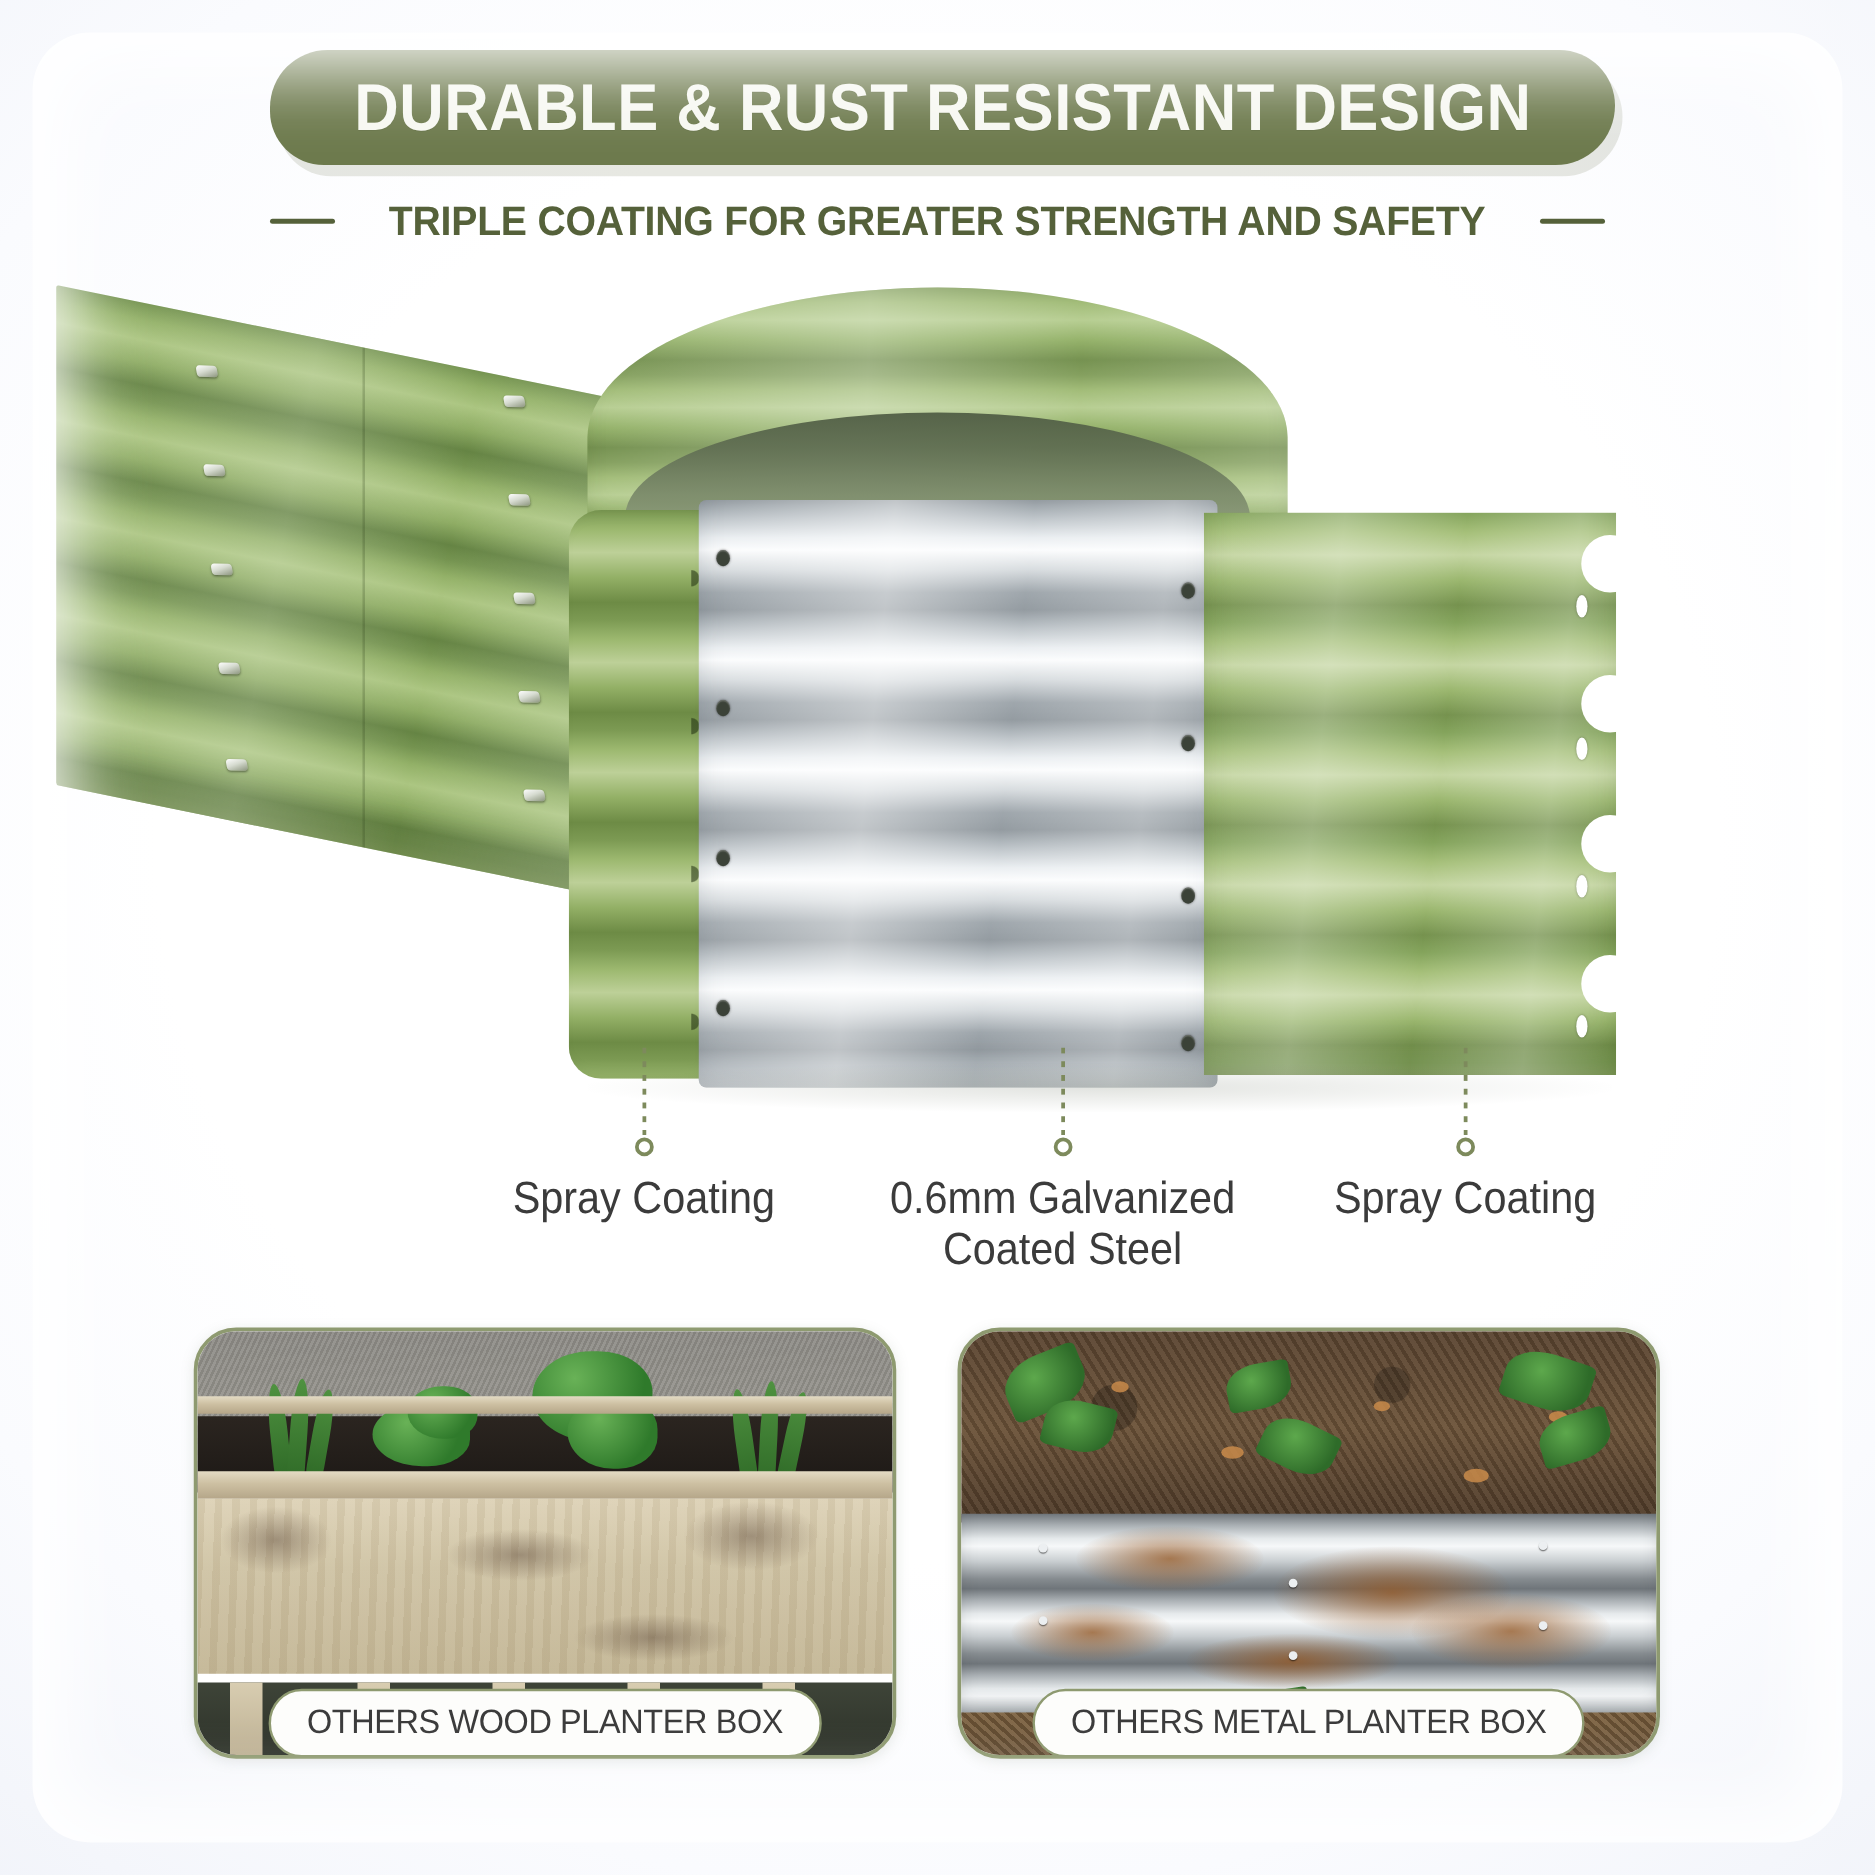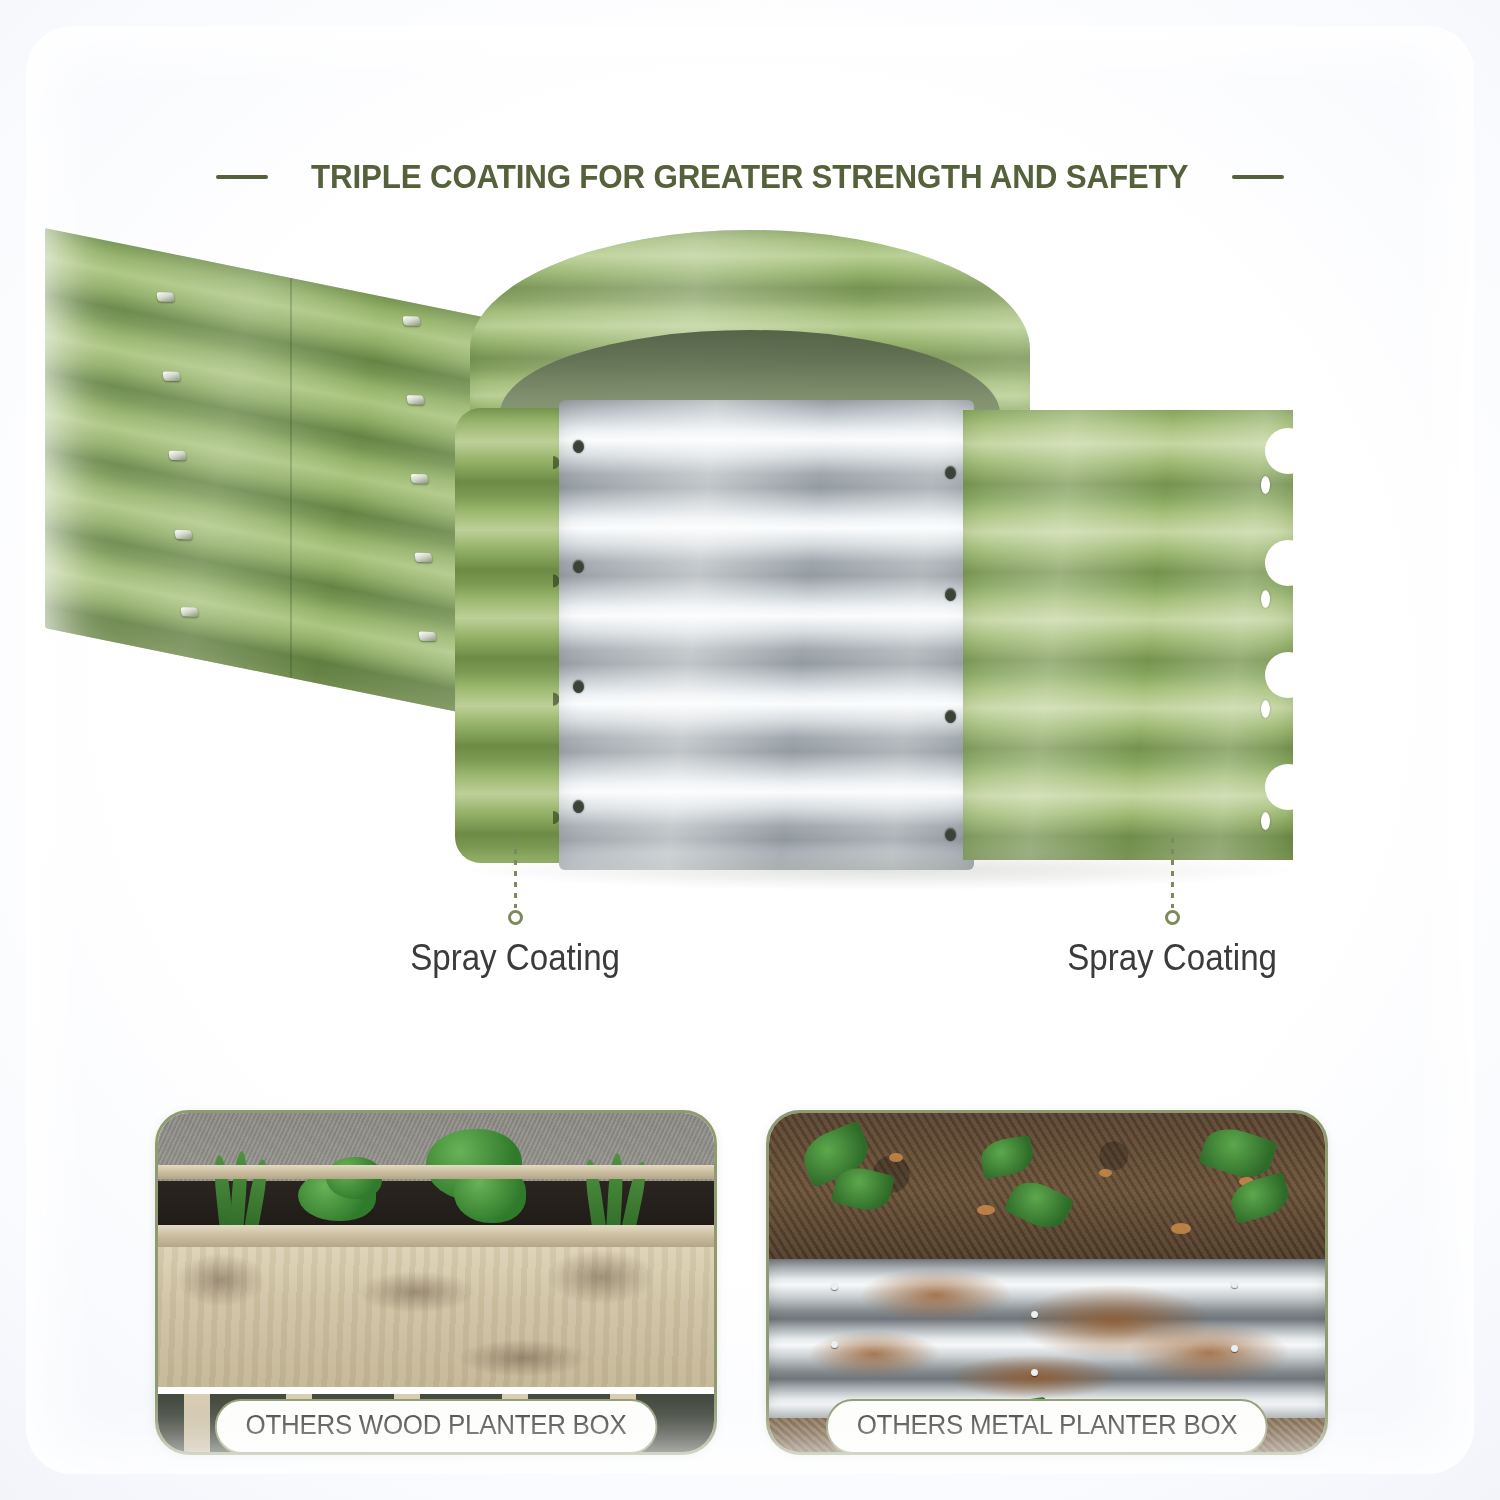--- a/index.html
+++ b/index.html
@@ -305,21 +305,20 @@
   
   .compare-card {
     position: absolute;
     width: 562px;
     height: 345px;
     border-radius: 34px;
     border: 3px solid #8e9a70;
     background: #ffffff;
     overflow: hidden;
     box-shadow: 0 2px 10px rgba(120,130,110,0.16);
-    margin-top: 48px;
   }
   .photo { position: absolute; inset: 0; overflow: hidden; }
 
   
   .wall-bg {
     position: absolute; left: 0; top: 0; width: 100%; height: 38%;
     background:
       repeating-linear-gradient(115deg, rgba(0,0,0,0.08) 0 2px, rgba(255,255,255,0.06) 2px 4px),
       linear-gradient(180deg, #8f8d88 0%, #98968f 55%, #7f7d77 100%);
   }
@@ -426,20 +425,23 @@
     letter-spacing: -0.3px;
     transform: translateX(-50%) scaleX(0.96);
     white-space: nowrap;
   }
 </style>
 </head>
 <body>
 
 <div class="page">
 
+  <div class="header-banner">
+    <div class="header-title">DURABLE &amp; RUST RESISTANT DESIGN</div>
+  </div>
 
   <div class="subtitle-row">
     <span class="sub-dash"></span>
     <span class="subtitle-text">TRIPLE COATING FOR GREATER STRENGTH AND SAFETY</span>
     <span class="sub-dash"></span>
   </div>
 
   <div class="hero">
 
     <div class="left-panel">
@@ -501,20 +503,26 @@
 
     <div class="bed-shadow"></div>
   </div>
 
   <div class="callout" style="left:398px; top:838px; width:235px">
     <span class="dotline"></span>
     <span class="dot-ring"></span>
     <span class="label">Spray Coating</span>
   </div>
 
+  <div class="callout" style="left:690px; top:838px; width:320px">
+    <span class="dotline"></span>
+    <span class="dot-ring"></span>
+    <span class="label">0.6mm Galvanized
+Coated Steel</span>
+  </div>
 
   <div class="callout" style="left:1055px; top:838px; width:235px">
     <span class="dotline"></span>
     <span class="dot-ring"></span>
     <span class="label">Spray Coating</span>
   </div>
 
   <div class="compare-card" style="left:155px; top:1062px;">
     <div class="photo">
       <div class="wall-bg"></div>

